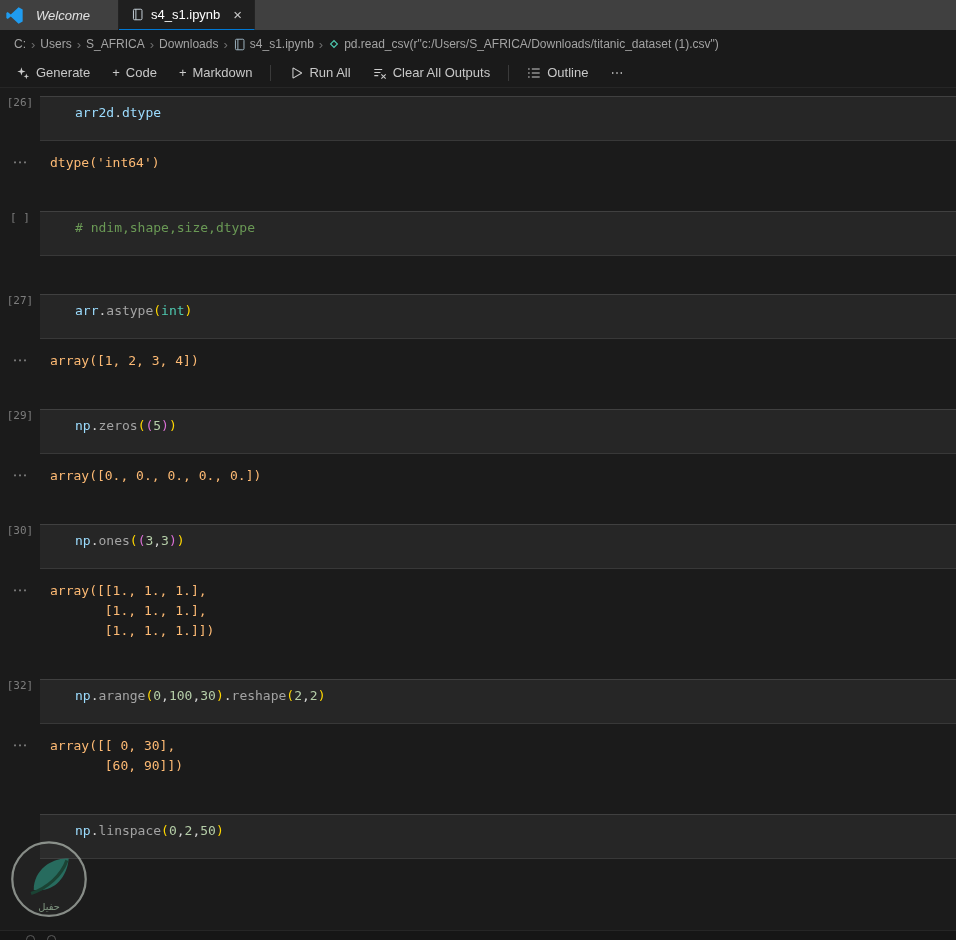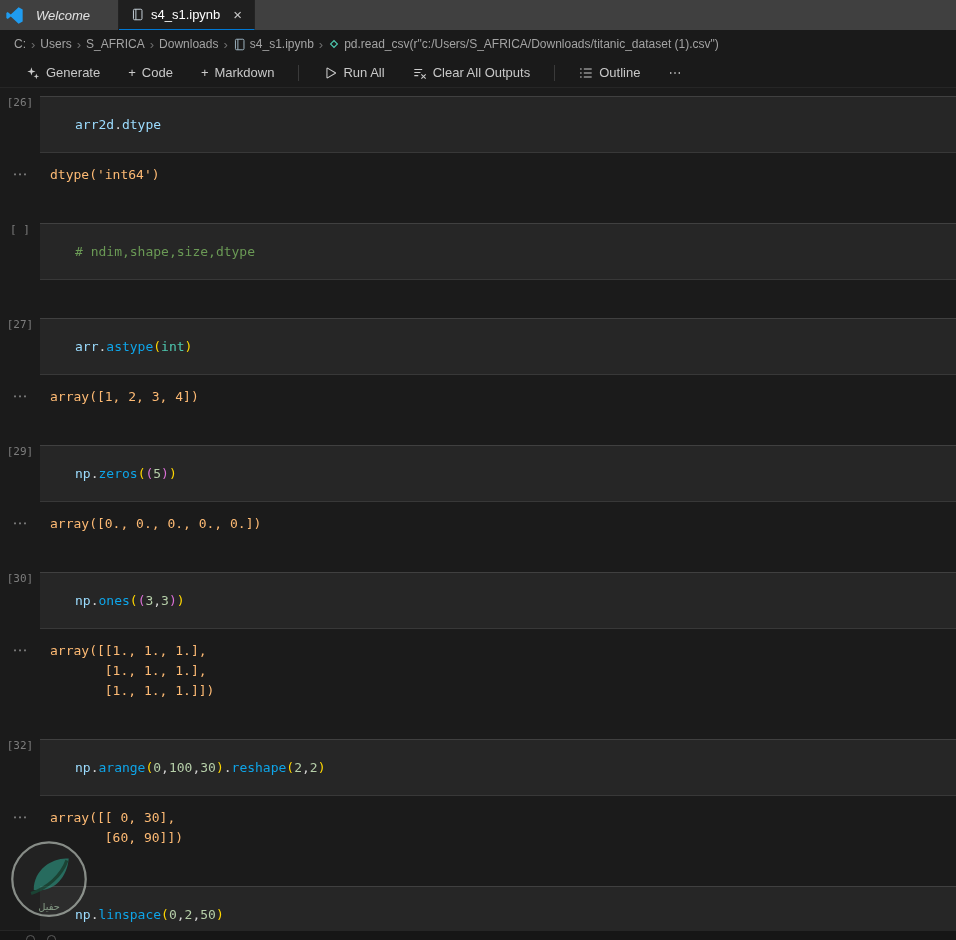--- a/index.html
+++ b/index.html
@@ -18,44 +18,44 @@
   .tab-icon{display:flex;align-items:center}
 
   
   .breadcrumb{height:28px;background:#1a1a1a;display:flex;align-items:center;padding-left:14px;
               font-size:12px;color:#a3a3a3;white-space:nowrap;overflow:hidden}
   .bc-sep{margin:0 5px;color:#6e6e6e;font-size:13px}
   .bc-item{display:flex;align-items:center;gap:4px;cursor:pointer}
   .bc-icon{display:flex;align-items:center}
 
   
-  .toolbar{height:30px;background:#1a1a1a;display:flex;align-items:center;padding-left:18px;
-           font-size:13px;color:#c8c8c8;gap:12px;border-bottom:1px solid #262626}
+  .toolbar{height:30px;background:#1a1a1a;display:flex;align-items:center;padding-left:8px;
+           font-size:13px;color:#c8c8c8;gap:6px;border-bottom:1px solid #262626}
   .tb-item{display:flex;align-items:center;gap:6px;padding:4px 8px;border-radius:4px;cursor:pointer}
   .tb-icon{display:flex;align-items:center;color:#cccccc;font-style:normal;font-size:13px}
   .tb-sep{width:1px;height:16px;background:#3a3a3a;margin:0 4px}
 
   
   .notebook{position:absolute;top:88px;left:0;width:956px;bottom:10px;background:#1b1b1b;
             padding-top:8px;overflow:hidden}
   .cell{margin-bottom:38px}
   .code-row{display:flex}
   .gutter{width:40px;flex:none;display:flex;align-items:flex-start;justify-content:center}
   .exec{font:11px "DejaVu Sans Mono",monospace;color:#7d7d7d;padding-bottom:8px;white-space:pre}
   .code-block{flex:1;background:#262626;border-top:1px solid #404040;border-bottom:1px solid #383838;
-              padding:19px 12px 19px 35px;font:13px/17px "DejaVu Sans Mono",monospace}
+              padding:7px 12px 19px 35px;font:13px/17px "DejaVu Sans Mono",monospace}
   .code-line{white-space:pre}
   .out-row{display:flex;margin-top:12px}
   .out-row .gutter{align-items:flex-start;justify-content:center;padding-top:2px}
   .out-dots{color:#8f8f8f;font-size:15px;line-height:14px;cursor:pointer}
   .output{margin:0;padding:0 0 0 10px;font:13px/20px "DejaVu Sans Mono",monospace;
           color:#fdba74;white-space:pre}
 
   
-  .tk-v{color:#9cdcfe}.tk-f{color:#0ea5e9}.tk-t{color:#4ec9b0}.tk-n{color:#b5cea8}.tk-c{color:#6a9955}.tk-p{color:#d4d4d4}
+  .tk-v{color:#9cdcfe}.tk-f{color:#a3a3a3}.tk-t{color:#4ec9b0}.tk-n{color:#b5cea8}.tk-c{color:#6a9955}.tk-p{color:#d4d4d4}
   .tk-b1{color:#ffd700}.tk-b2{color:#da70d6}
 
   
   .statusbar{position:absolute;bottom:0;left:0;width:956px;height:10px;background:#161616;
              border-top:1px solid #262626;display:flex;gap:12px;padding-left:26px;overflow:hidden}
   .status-icon{width:9px;height:9px;border:1px solid #5c5c5c;border-radius:50%;margin-top:4px;flex:none}
 
   
   .watermark{position:absolute;left:2px;bottom:16px;width:94px;height:86px;opacity:.6;
              pointer-events:none;overflow:hidden}

